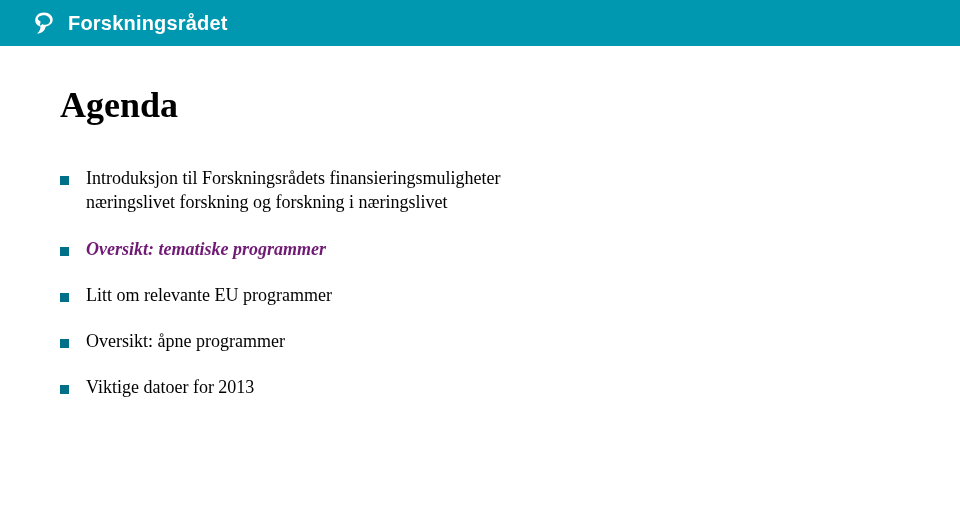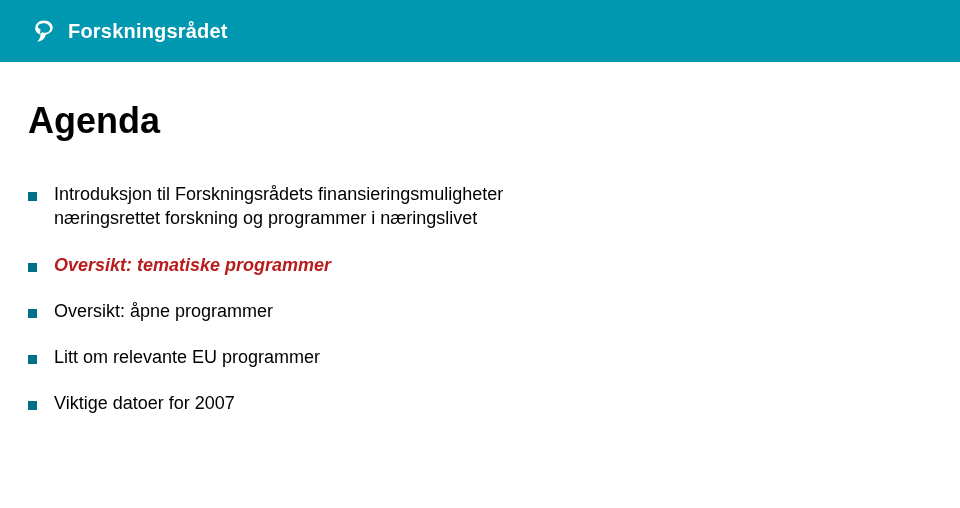--- a/index.html
+++ b/index.html
@@ -6,21 +6,21 @@
   body {
     width: 960px;
     height: 508px;
     font-family: Verdana, Arial, sans-serif;
     background: #ffffff;
     overflow: hidden;
     position: relative;
   }
   .header-bar {
     width: 100%;
-    height: 62px;
+    height: 46px;
     background: #0097b0;
     display: flex;
     align-items: center;
     padding-left: 30px;
   }
   .logo {
     display: flex;
     align-items: center;
     color: #ffffff;
   }
@@ -28,21 +28,22 @@
     width: 28px;
     height: 28px;
     margin-right: 10px;
   }
   .logo-text {
     font-size: 20px;
     font-weight: bold;
     letter-spacing: 0.2px;
   }
   .content {
-    padding: 38px 60px 0 28px;
+    padding: 38px 60px 0 60px;
+    font-family: Liberation Serif, serif;
   }
   .title {
     font-size: 36px;
     font-weight: bold;
     color: #000000;
     margin-bottom: 40px;
   }
   ul.agenda {
     list-style: none;
   }
@@ -57,21 +58,21 @@
   ul.agenda li::before {
     content: "";
     position: absolute;
     left: 0;
     top: 10px;
     width: 9px;
     height: 9px;
     background: #006f88;
   }
   .highlight {
-    color: #b91c1c;
+    color: #701a75;
     font-weight: bold;
     font-style: italic;
   }
 </style>
 </head>
 <body>
 
 <div class="header-bar">
   <div class="logo">
     <span class="logo-icon">
@@ -81,28 +82,28 @@
     </span>
     <span class="logo-text">Forskningsrådet</span>
   </div>
 </div>
 
 <div class="content">
   <h1 class="title">Agenda</h1>
   <ul class="agenda">
     <li>
       <span>Introduksjon til Forskningsrådets finansieringsmuligheter</span><br>
-      <span>næringsrettet forskning og programmer i næringslivet</span>
+      <span>næringslivet forskning og forskning i næringslivet</span>
     </li>
     <li>
       <span class="highlight">Oversikt: tematiske programmer</span>
     </li>
     <li>
+      <span>Litt om relevante EU programmer</span>
+    </li>
+    <li>
       <span>Oversikt: åpne programmer</span>
     </li>
     <li>
-      <span>Litt om relevante EU programmer</span>
-    </li>
-    <li>
-      <span>Viktige datoer for 2007</span>
+      <span>Viktige datoer for 2013</span>
     </li>
   </ul>
 </div>
 
 </body></html>

